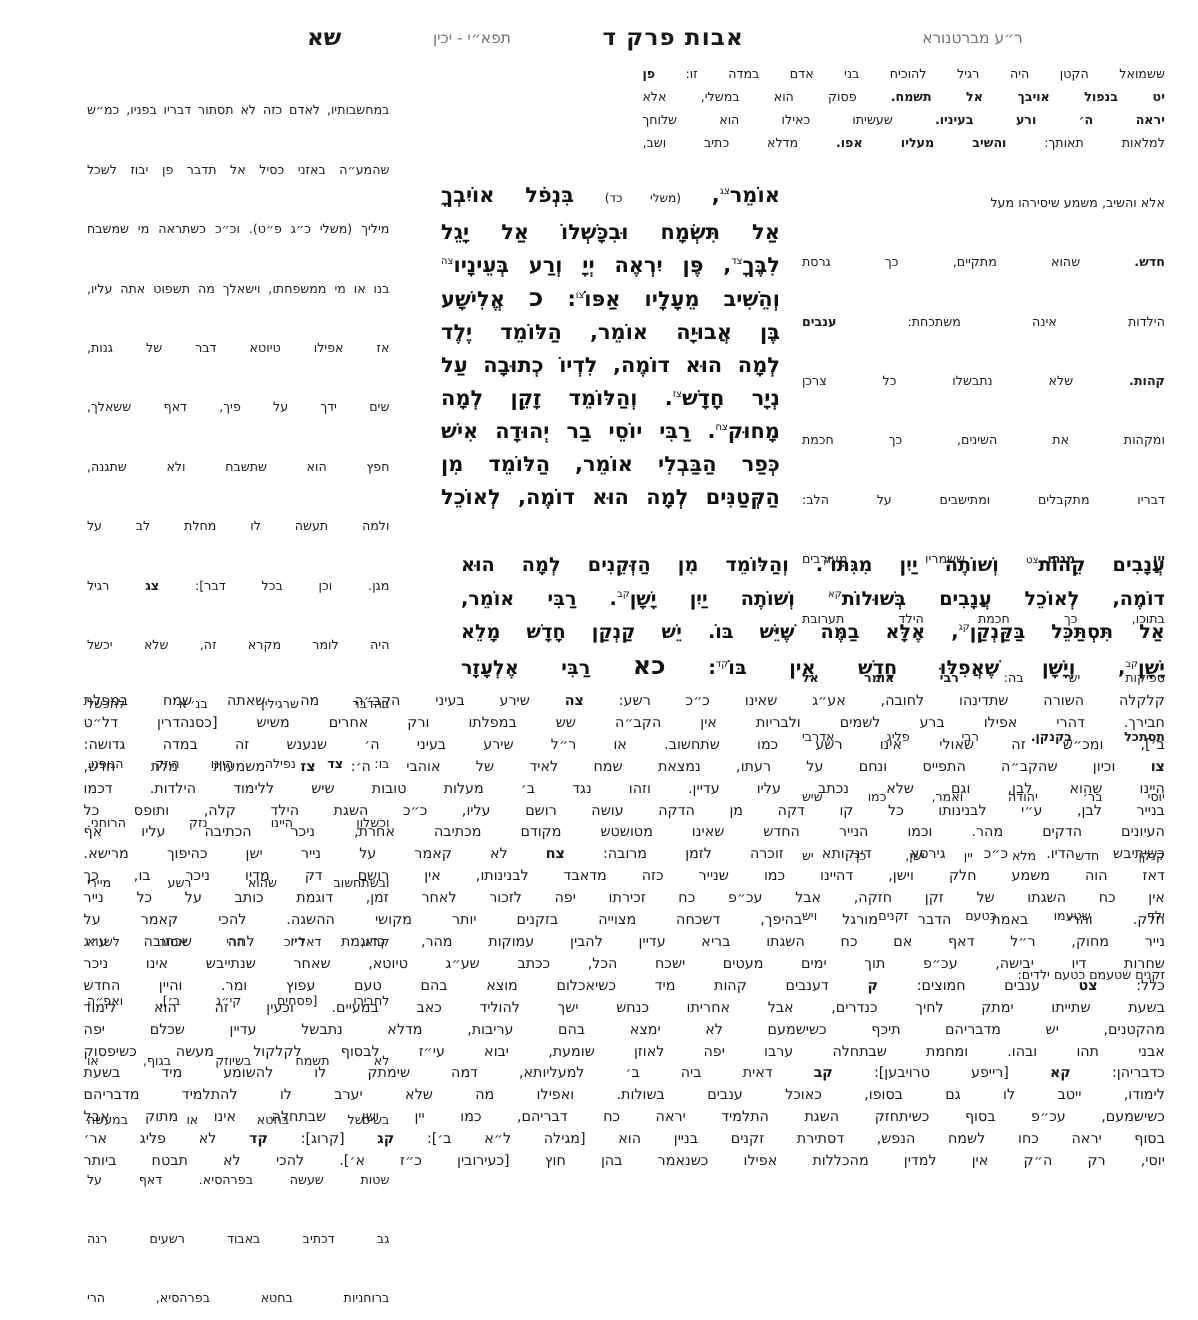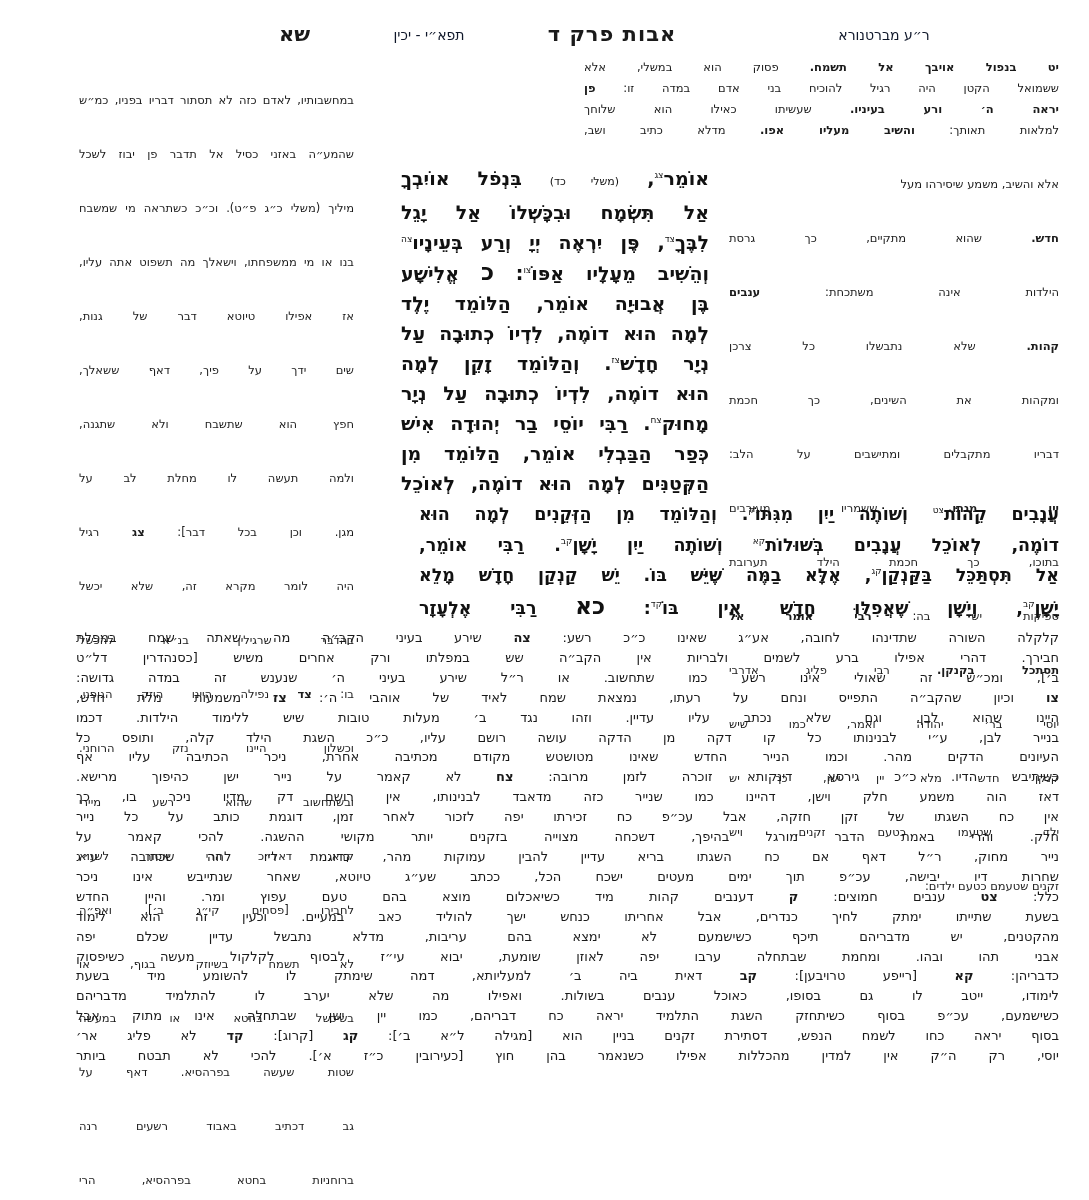--- a/index.html
+++ b/index.html
@@ -1,21 +1,21 @@
 <!DOCTYPE html>
 <html lang="he"><head>
 <meta charset="utf-8">
 <style>
   html,body{margin:0;padding:0;background:#ffffff;}
   body{width:1089px;height:1200px;position:relative;overflow:hidden;
        font-family:"DejaVu Sans",sans-serif;color:#1a1a1a;}
   .abs{position:absolute;padding-left:24px;}
   .rtl{direction:rtl;unicode-bidi:embed;}
   
-  .hdr-label{font-size:14px;color:#0f172a;}
+  .hdr-label{font-size:14px;color:#737373;}
   .hdr-title{font-size:21px;font-weight:bold;letter-spacing:1px;}
   .hdr-pagenum{font-size:21px;font-weight:bold;}
   
   .line{direction:rtl;text-align:justify;text-align-last:justify;white-space:normal;}
   .line.no-just{text-align:right;text-align-last:right;}
   
   .commentary .line{font-size:11.5px;line-height:22px;color:#1c1c1c;margin-top:32px;}
   .bart-wide .line{font-size:11.5px;line-height:21px;}
   .bottom-block .line{font-size:13px;line-height:19.9px;}
   .commentary b,.bottom-block b,.bart-wide b{font-weight:bold;}
@@ -31,22 +31,22 @@
 <body>
 
 <div class="abs" style="top:22px;left:0;width:1089px;height:34px;">
   <div class="abs hdr-pagenum rtl" style="top:0;left:255px;">שא</div>
   <div class="abs hdr-label rtl center" style="top:5px;left:330px;width:150px;">תפא״י - יכין</div>
   <div class="abs hdr-title rtl center" style="top:0;left:478px;width:220px;">אבות פרק ד</div>
   <div class="abs hdr-label rtl center" style="top:5px;left:780px;width:160px;">ר״ע מברטנורא</div>
 </div>
 
 <div class="abs bart-wide" style="top:57px;left:560px;width:475px;">
+    <div class="line">ששמואל הקטן היה רגיל להוכיח בני אדם במדה זו: <b>פן</b></div>
     <div class="line"><b>יט בנפול אויבך אל תשמח.</b> פסוק הוא במשלי, אלא</div>
-    <div class="line">ששמואל הקטן היה רגיל להוכיח בני אדם במדה זו: <b>פן</b></div>
     <div class="line"><b>יראה ה׳ ורע בעיניו.</b> שעשיתו כאילו הוא שלוחך</div>
     <div class="line">למלאות תאותך: <b>והשיב מעליו אפו.</b> מדלא כתיב ושב,</div>
   </div>
 
 <div class="abs commentary" style="top:141px;left:705px;width:330px;">
     <div class="line no-just">אלא והשיב, משמע שיסירהו מעל</div>
     <div class="line"><b>חדש.</b> שהוא מתקיים, כך גרסת</div>
     <div class="line">הילדות אינה משתכחת: <b>ענבים</b></div>
     <div class="line"><b>קהות.</b> שלא נתבשלו כל צרכן</div>
     <div class="line">ומקהות את השינים, כך חכמת</div>
@@ -62,21 +62,20 @@
   </div>
 
 <div class="abs mishnah" style="top:163px;left:345px;width:340px;">
     <div class="line">אוֹמֵר<sup class="ref">צג</sup>, <span class="cite">(משלי כד)</span> בִּנְפֹל אוֹיִבְךָ</div>
     <div class="line">אַל תִּשְׂמָח וּבִכָּשְׁלוֹ אַל יָגֵל</div>
     <div class="line">לִבֶּךָ<sup class="ref">צד</sup>, פֶּן יִרְאֶה יְיָ וְרַע בְּעֵינָיו<sup class="ref">צה</sup></div>
     <div class="line">וְהֵשִׁיב מֵעָלָיו אַפּוֹ<sup class="ref">צו</sup>: <span class="mnum">כ</span> אֱלִישָׁע</div>
     <div class="line">בֶּן אֲבוּיָה אוֹמֵר, הַלּוֹמֵד יֶלֶד</div>
     <div class="line">לְמָה הוּא דוֹמֶה, לִדְיוֹ כְתוּבָה עַל</div>
     <div class="line">נְיָר חָדָשׁ<sup class="ref">צז</sup>. וְהַלּוֹמֵד זָקֵן לְמָה</div>
-    <div class="line">הוּא דוֹמֶה, לִדְיוֹ כְתוּבָה עַל נְיָר</div>
     <div class="line">מָחוּק<sup class="ref">צח</sup>. רַבִּי יוֹסֵי בַר יְהוּדָה אִישׁ</div>
     <div class="line">כְּפַר הַבַּבְלִי אוֹמֵר, הַלּוֹמֵד מִן</div>
     <div class="line">הַקְּטַנִּים לְמָה הוּא דוֹמֶה, לְאוֹכֵל</div>
   </div>
 
 <div class="abs mishnah-wide" style="top:499px;left:395px;width:640px;">
     <div class="line">עֲנָבִים קֵהוֹת<sup class="ref">צט</sup> וְשׁוֹתֶה יַיִן מִגִּתּוֹ<sup class="ref">ק</sup>. וְהַלּוֹמֵד מִן הַזְּקֵנִים לְמָה הוּא</div>
     <div class="line">דוֹמֶה, לְאוֹכֵל עֲנָבִים בְּשׁוּלוֹת<sup class="ref">קא</sup> וְשׁוֹתֶה יַיִן יָשָׁן<sup class="ref">קב</sup>. רַבִּי אוֹמֵר,</div>
     <div class="line">אַל תִּסְתַּכֵּל בַּקַּנְקַן<sup class="ref">קג</sup>, אֶלָּא בַמֶּה שֶּׁיֵּשׁ בּוֹ. יֵשׁ קַנְקַן חָדָשׁ מָלֵא</div>
     <div class="line">יָשָׁן<sup class="ref">קב</sup>, וְיָשָׁן שֶׁאֲפִלּוּ חָדָשׁ אֵין בּוֹ<sup class="ref">קד</sup>: <span class="mnum">כא</span> רַבִּי אֶלְעָזָר</div>

